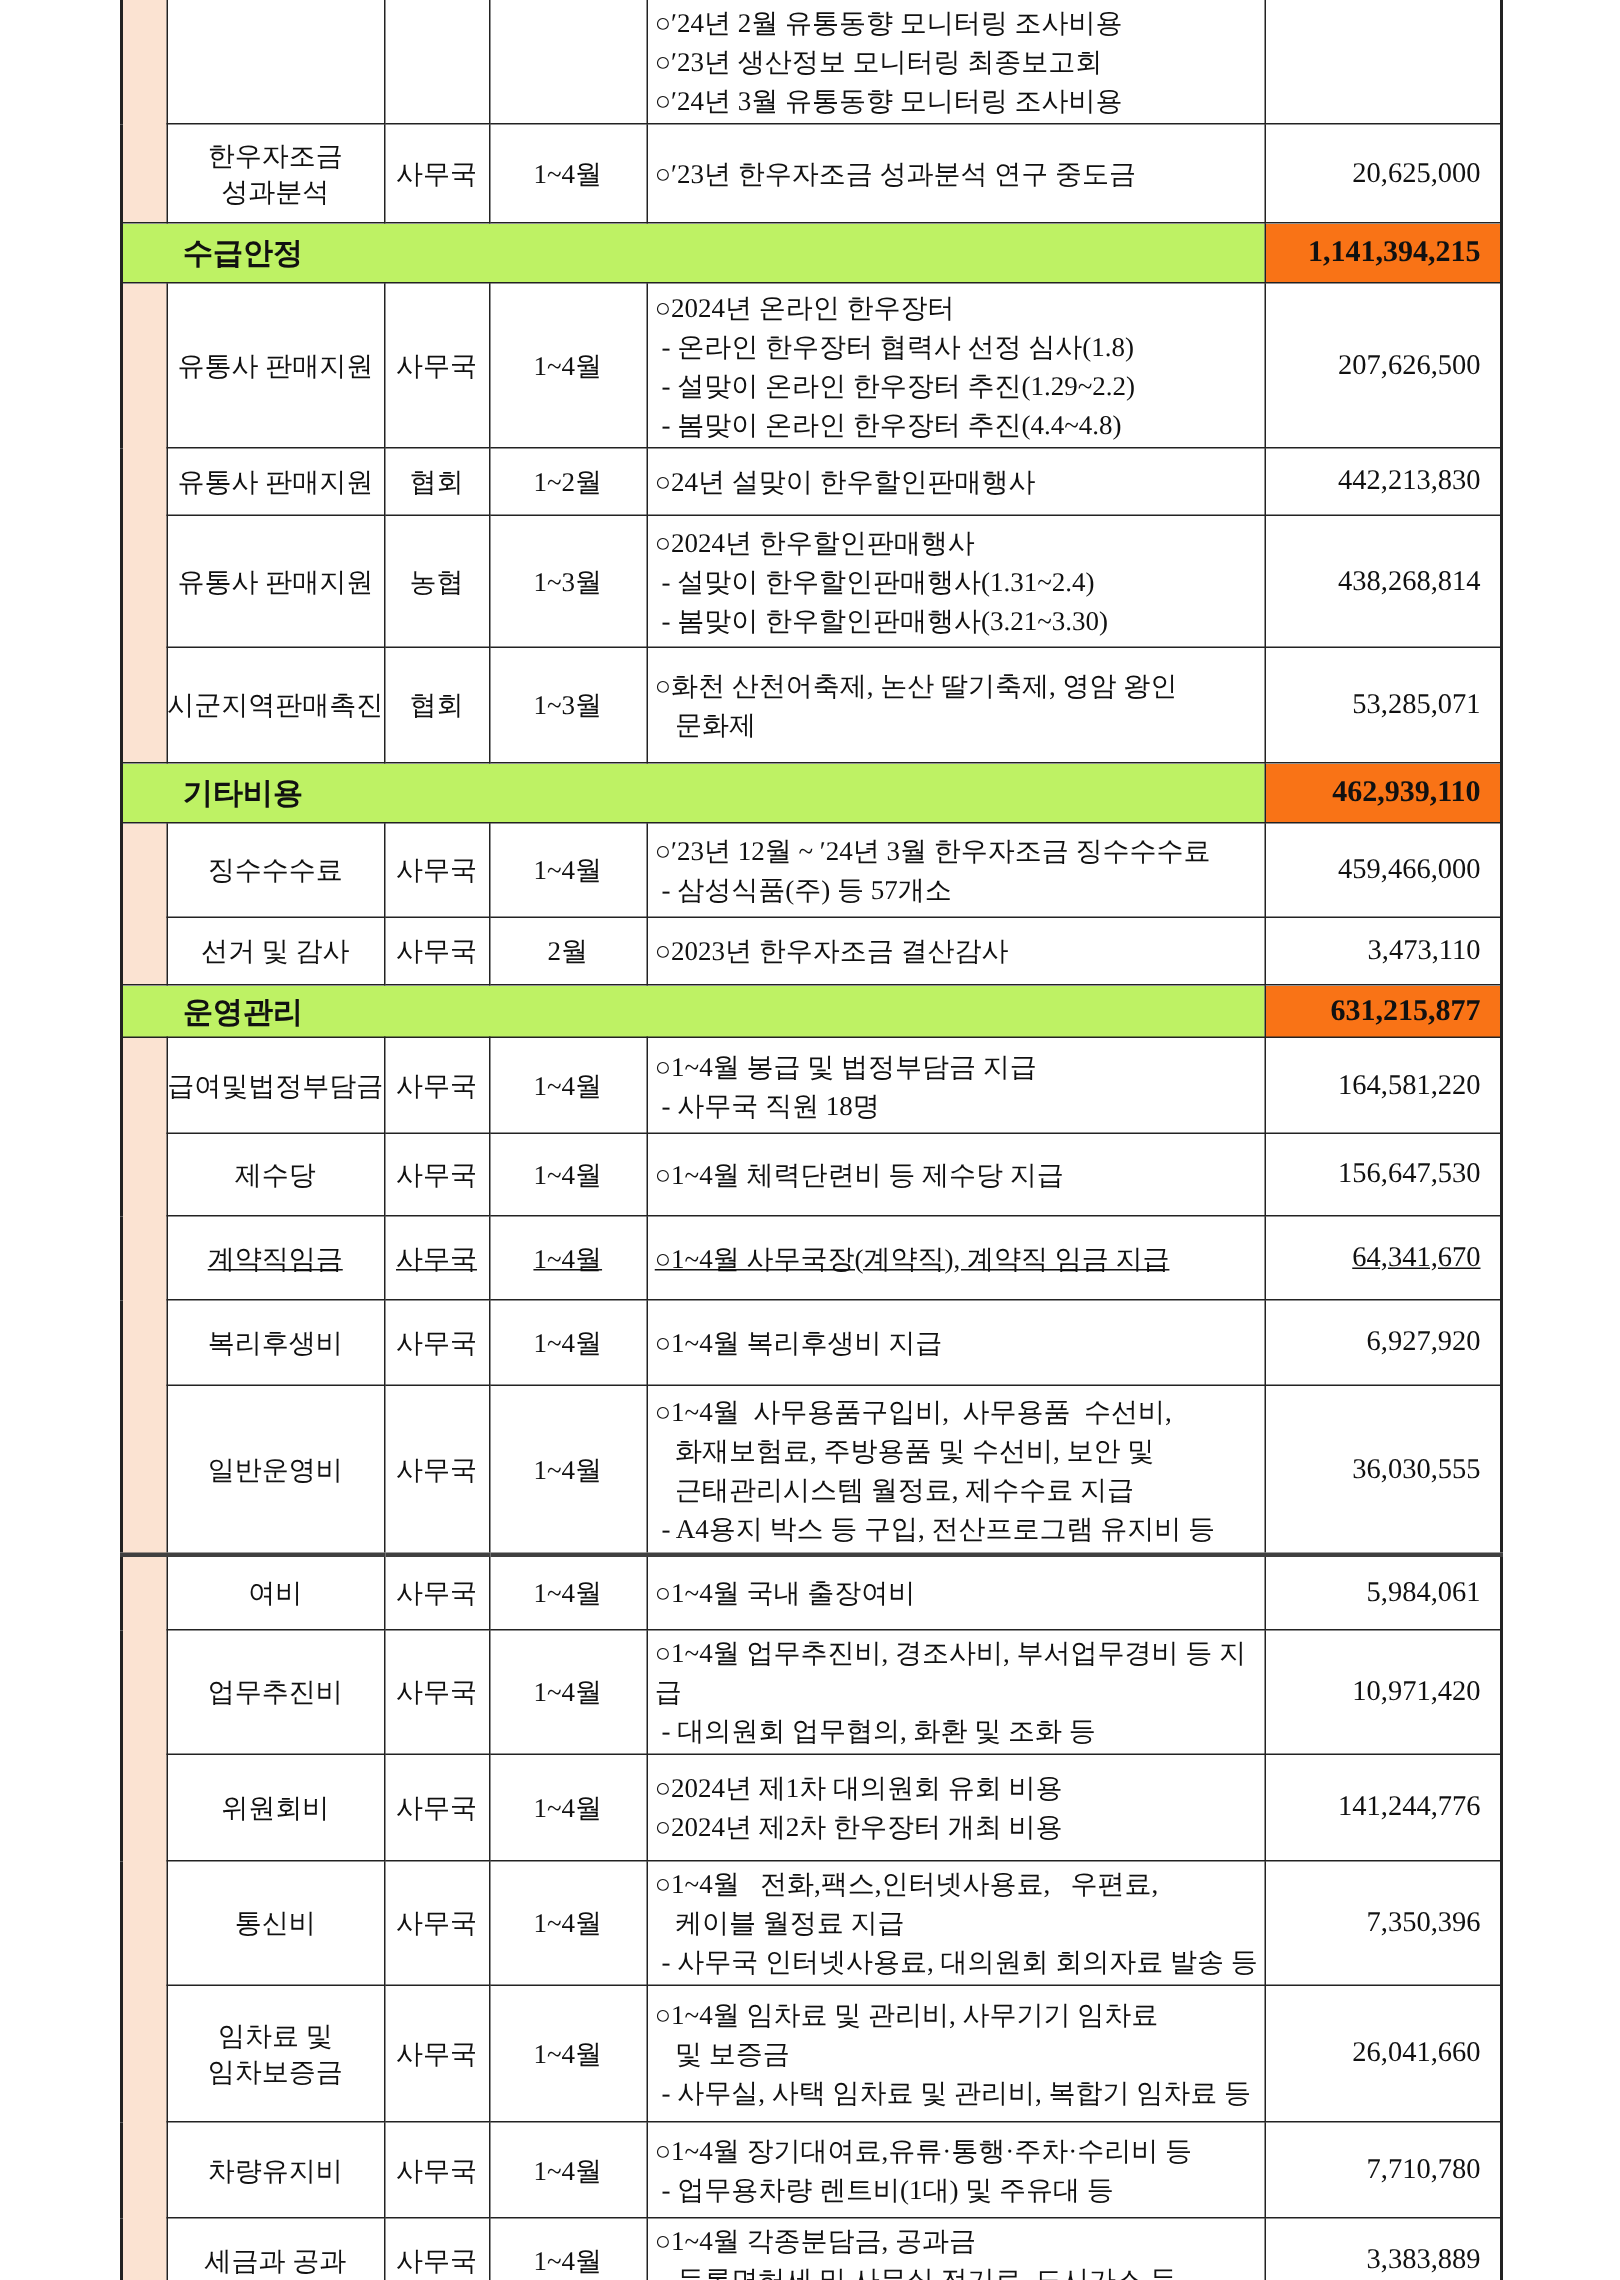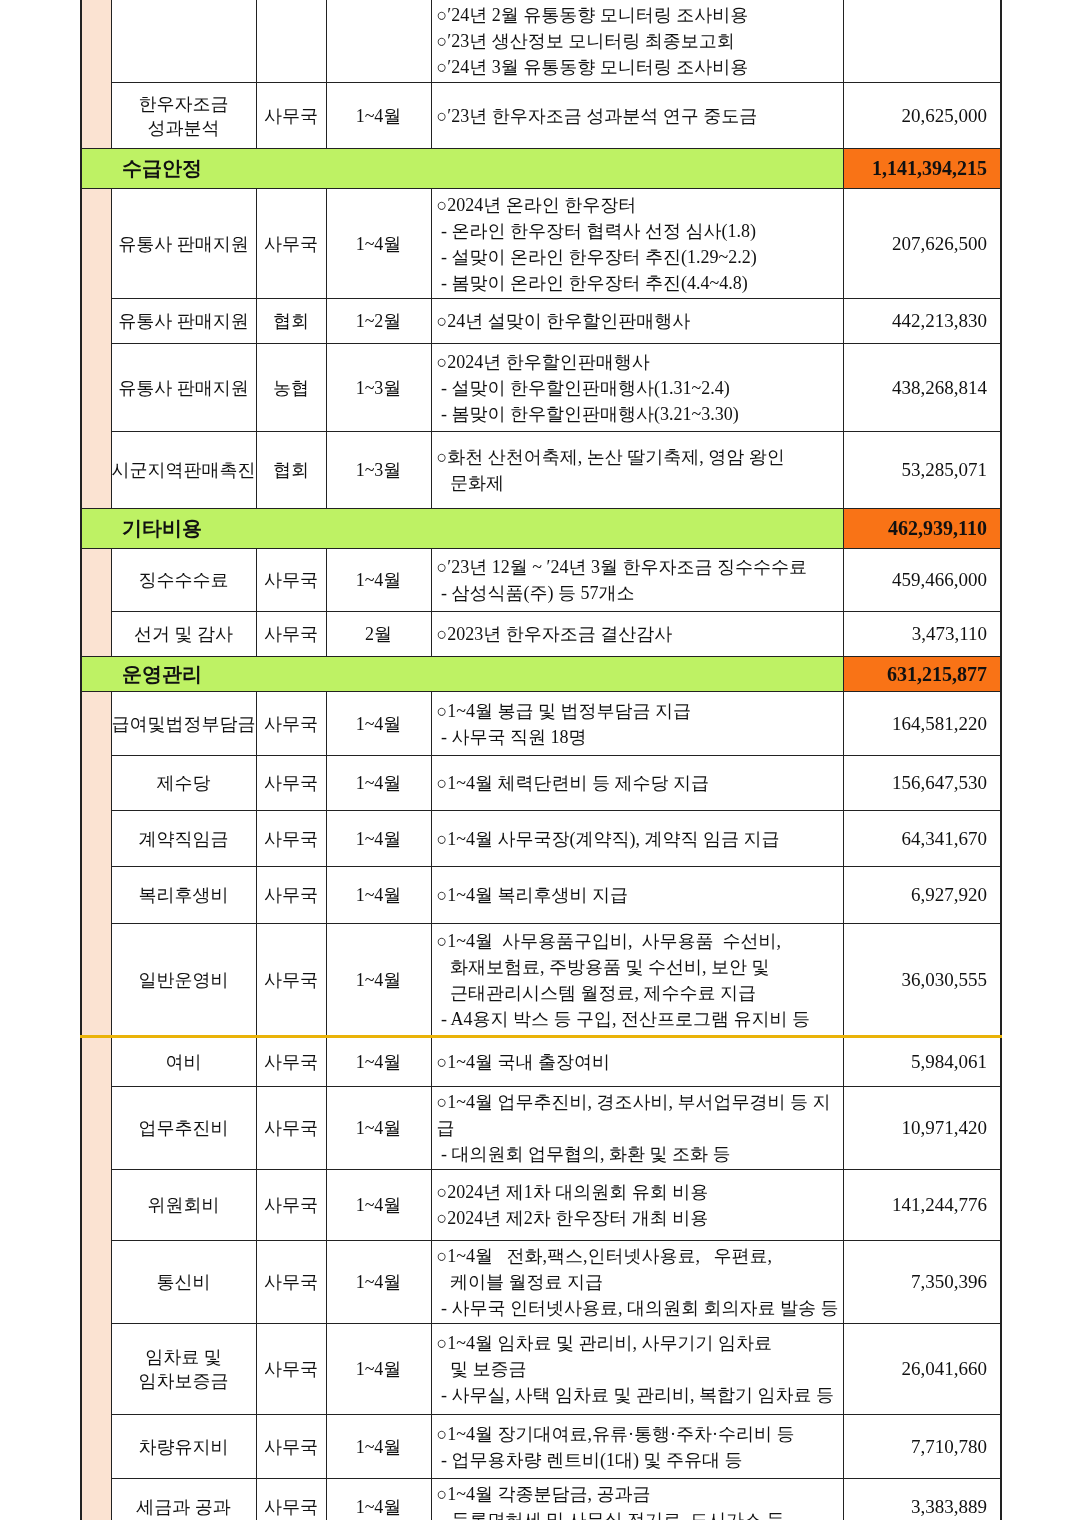--- a/index.html
+++ b/index.html
@@ -14,21 +14,21 @@
     border:2px solid #222;border-top:none;
   }
   col.c-strip{width:30px;}
   col.c-item{width:145px;}
   col.c-dept{width:70px;}
   col.c-period{width:105px;}
   col.c-desc{width:412px;}
   col.c-amount{width:158px;}
   td{border:1px solid #222;padding:0;vertical-align:middle;overflow:hidden;}
   tr.first-row td{border-top:none;}
-  tr.page-split td{border-top:3px solid #eab308;}
+  tr.page-split td{border-top:3px solid #404040;}
   td.strip-cell{background:#fbe3d2;}
   td.item-cell{
     text-align:center;font-size:18px;line-height:24px;white-space:pre-line;
   }
   td.dept-cell,td.period-cell{text-align:center;font-size:18px;}
   td.desc-cell{padding:2px 4px 2px 5px;font-size:18px;}
   .desc-line{white-space:pre-wrap;line-height:26px;}
   td.amount-cell{text-align:right;font-size:19px;padding-right:13px;border-radius:10px;}
   td.section-label{
     background:#bef264;font-weight:bold;font-size:20px;padding-left:40px;
@@ -161,21 +161,21 @@
       </tr>
       <tr style="height: 55px;">
         <td class="item-cell">제수당</td>
         <td class="dept-cell">사무국</td>
         <td class="period-cell">1~4월</td>
         <td class="desc-cell">
           <div class="desc-line">○1~4월 체력단련비 등 제수당 지급</div>
         </td>
         <td class="amount-cell">156,647,530</td>
       </tr>
-      <tr style="height: 56px;">
+      <tr style="height: 56px; text-decoration: underline;">
         <td class="item-cell">계약직임금</td>
         <td class="dept-cell">사무국</td>
         <td class="period-cell">1~4월</td>
         <td class="desc-cell">
           <div class="desc-line">○1~4월 사무국장(계약직), 계약직 임금 지급</div>
         </td>
         <td class="amount-cell">64,341,670</td>
       </tr>
       <tr style="height: 57px; padding-left: 28px;">
         <td class="item-cell">복리후생비</td>

